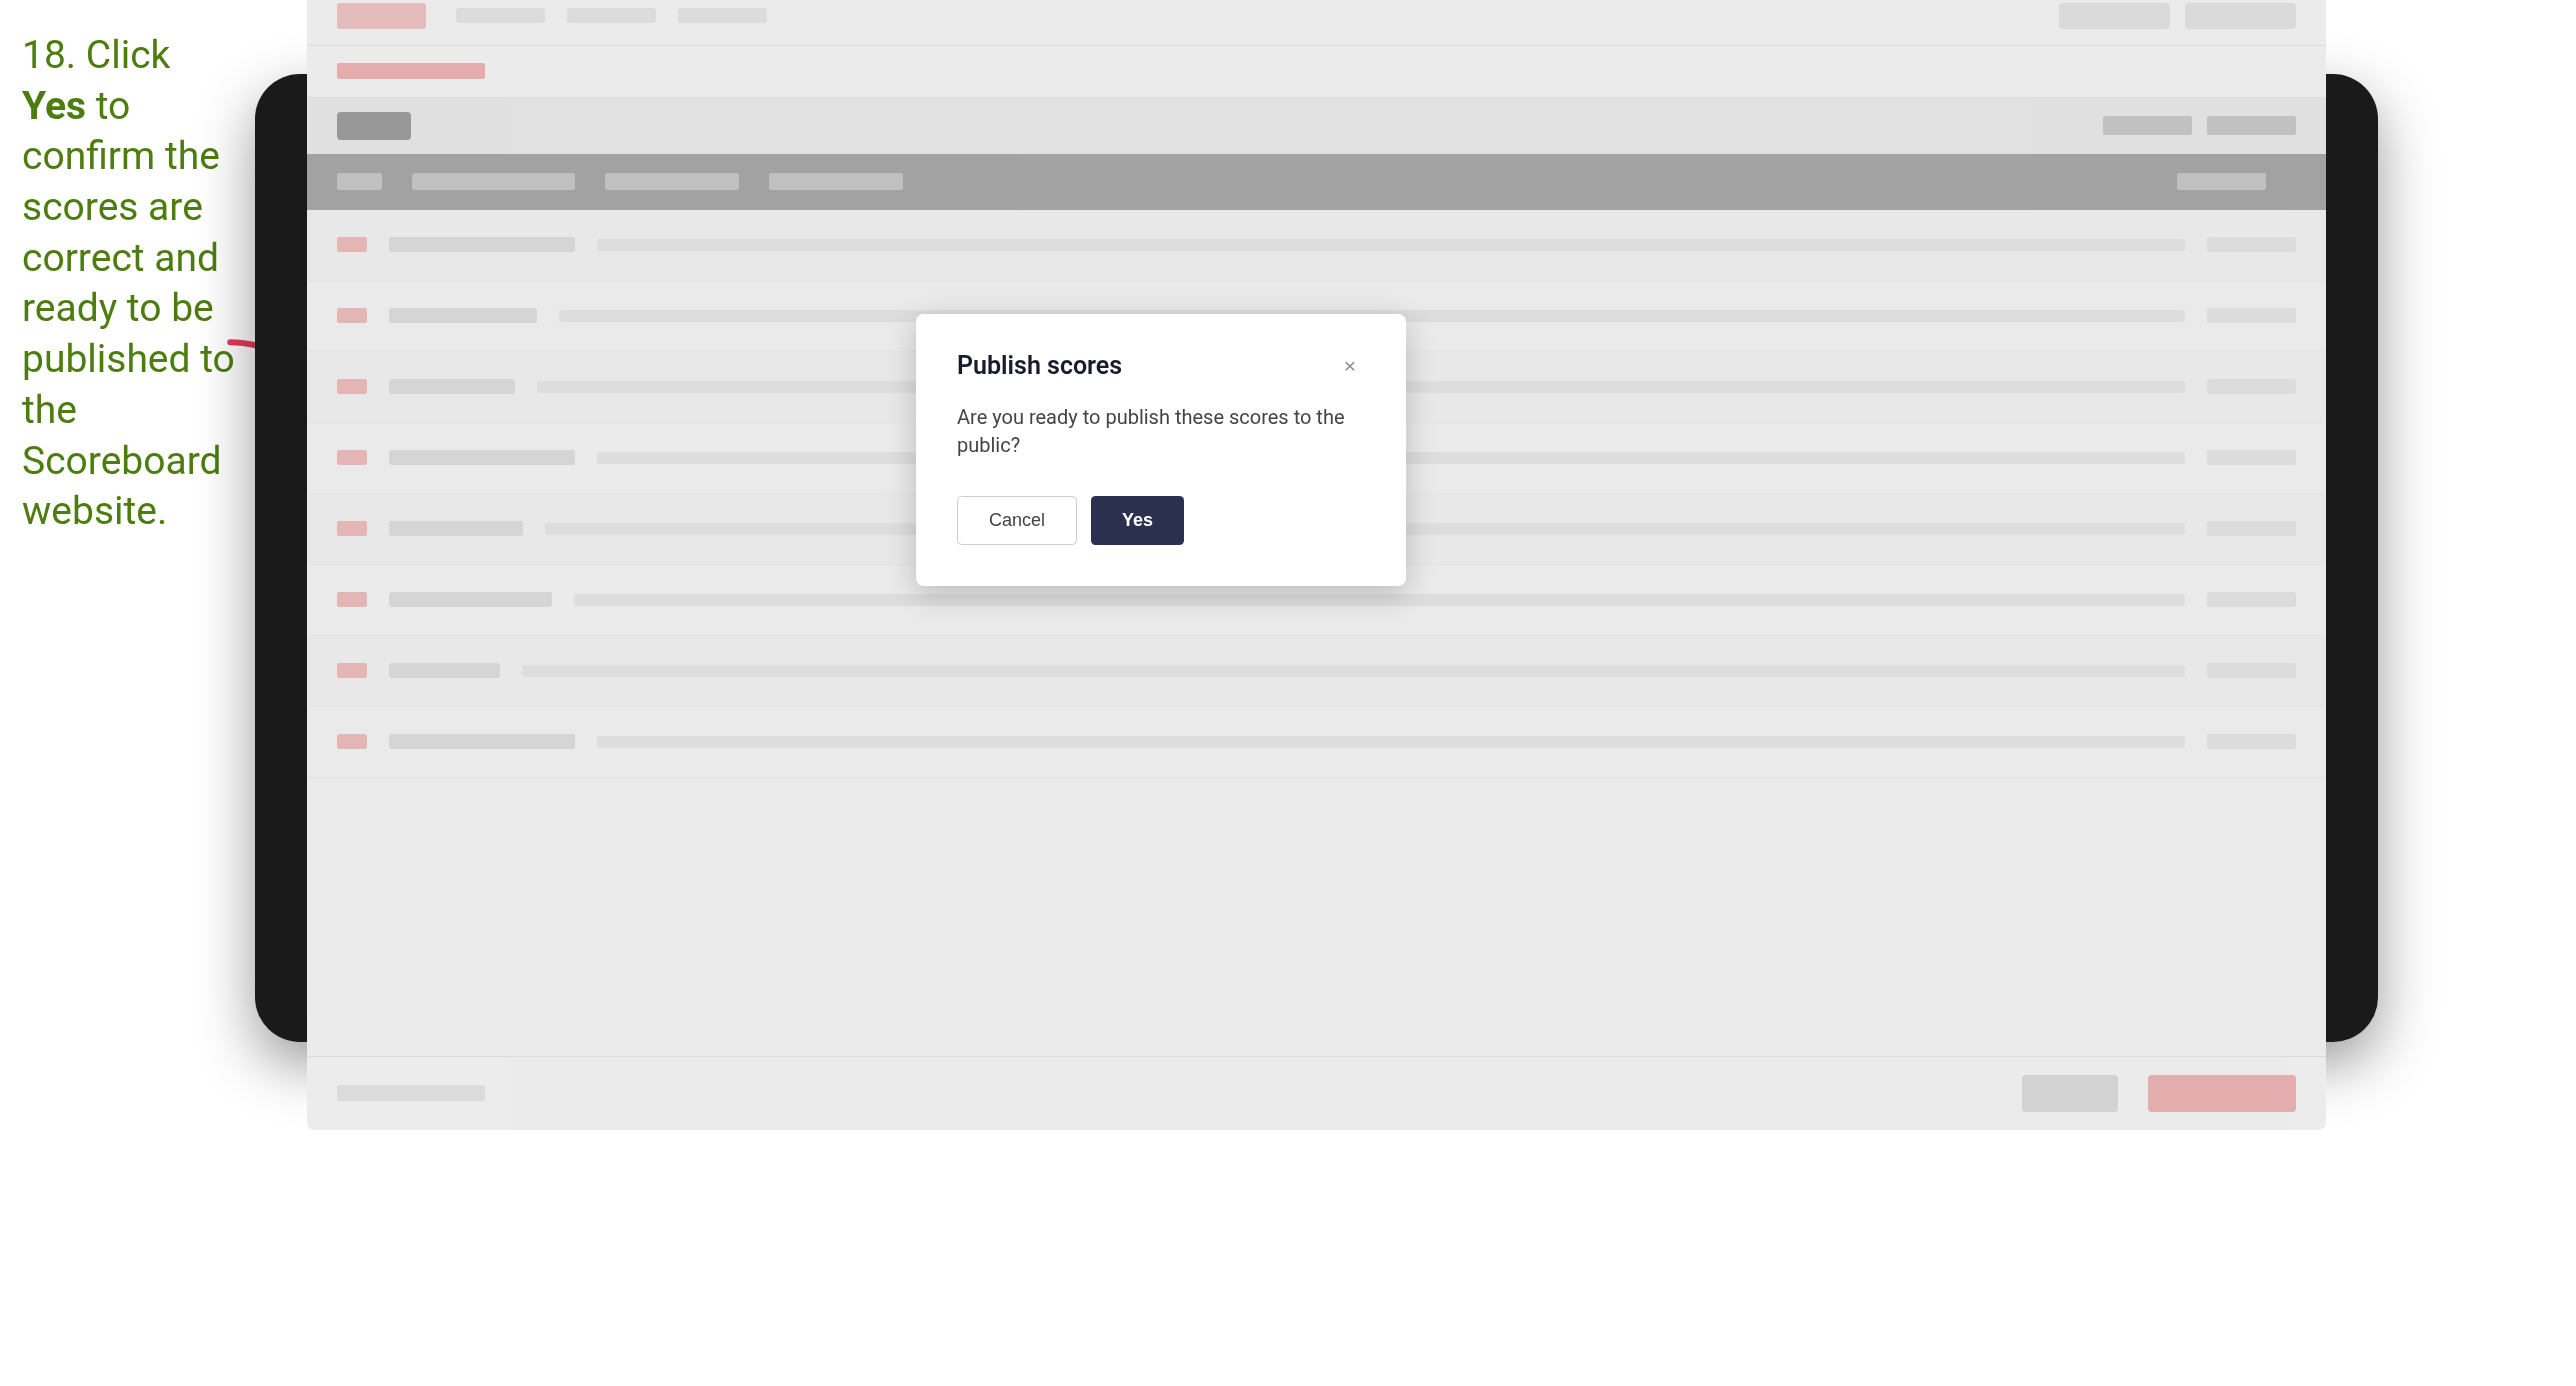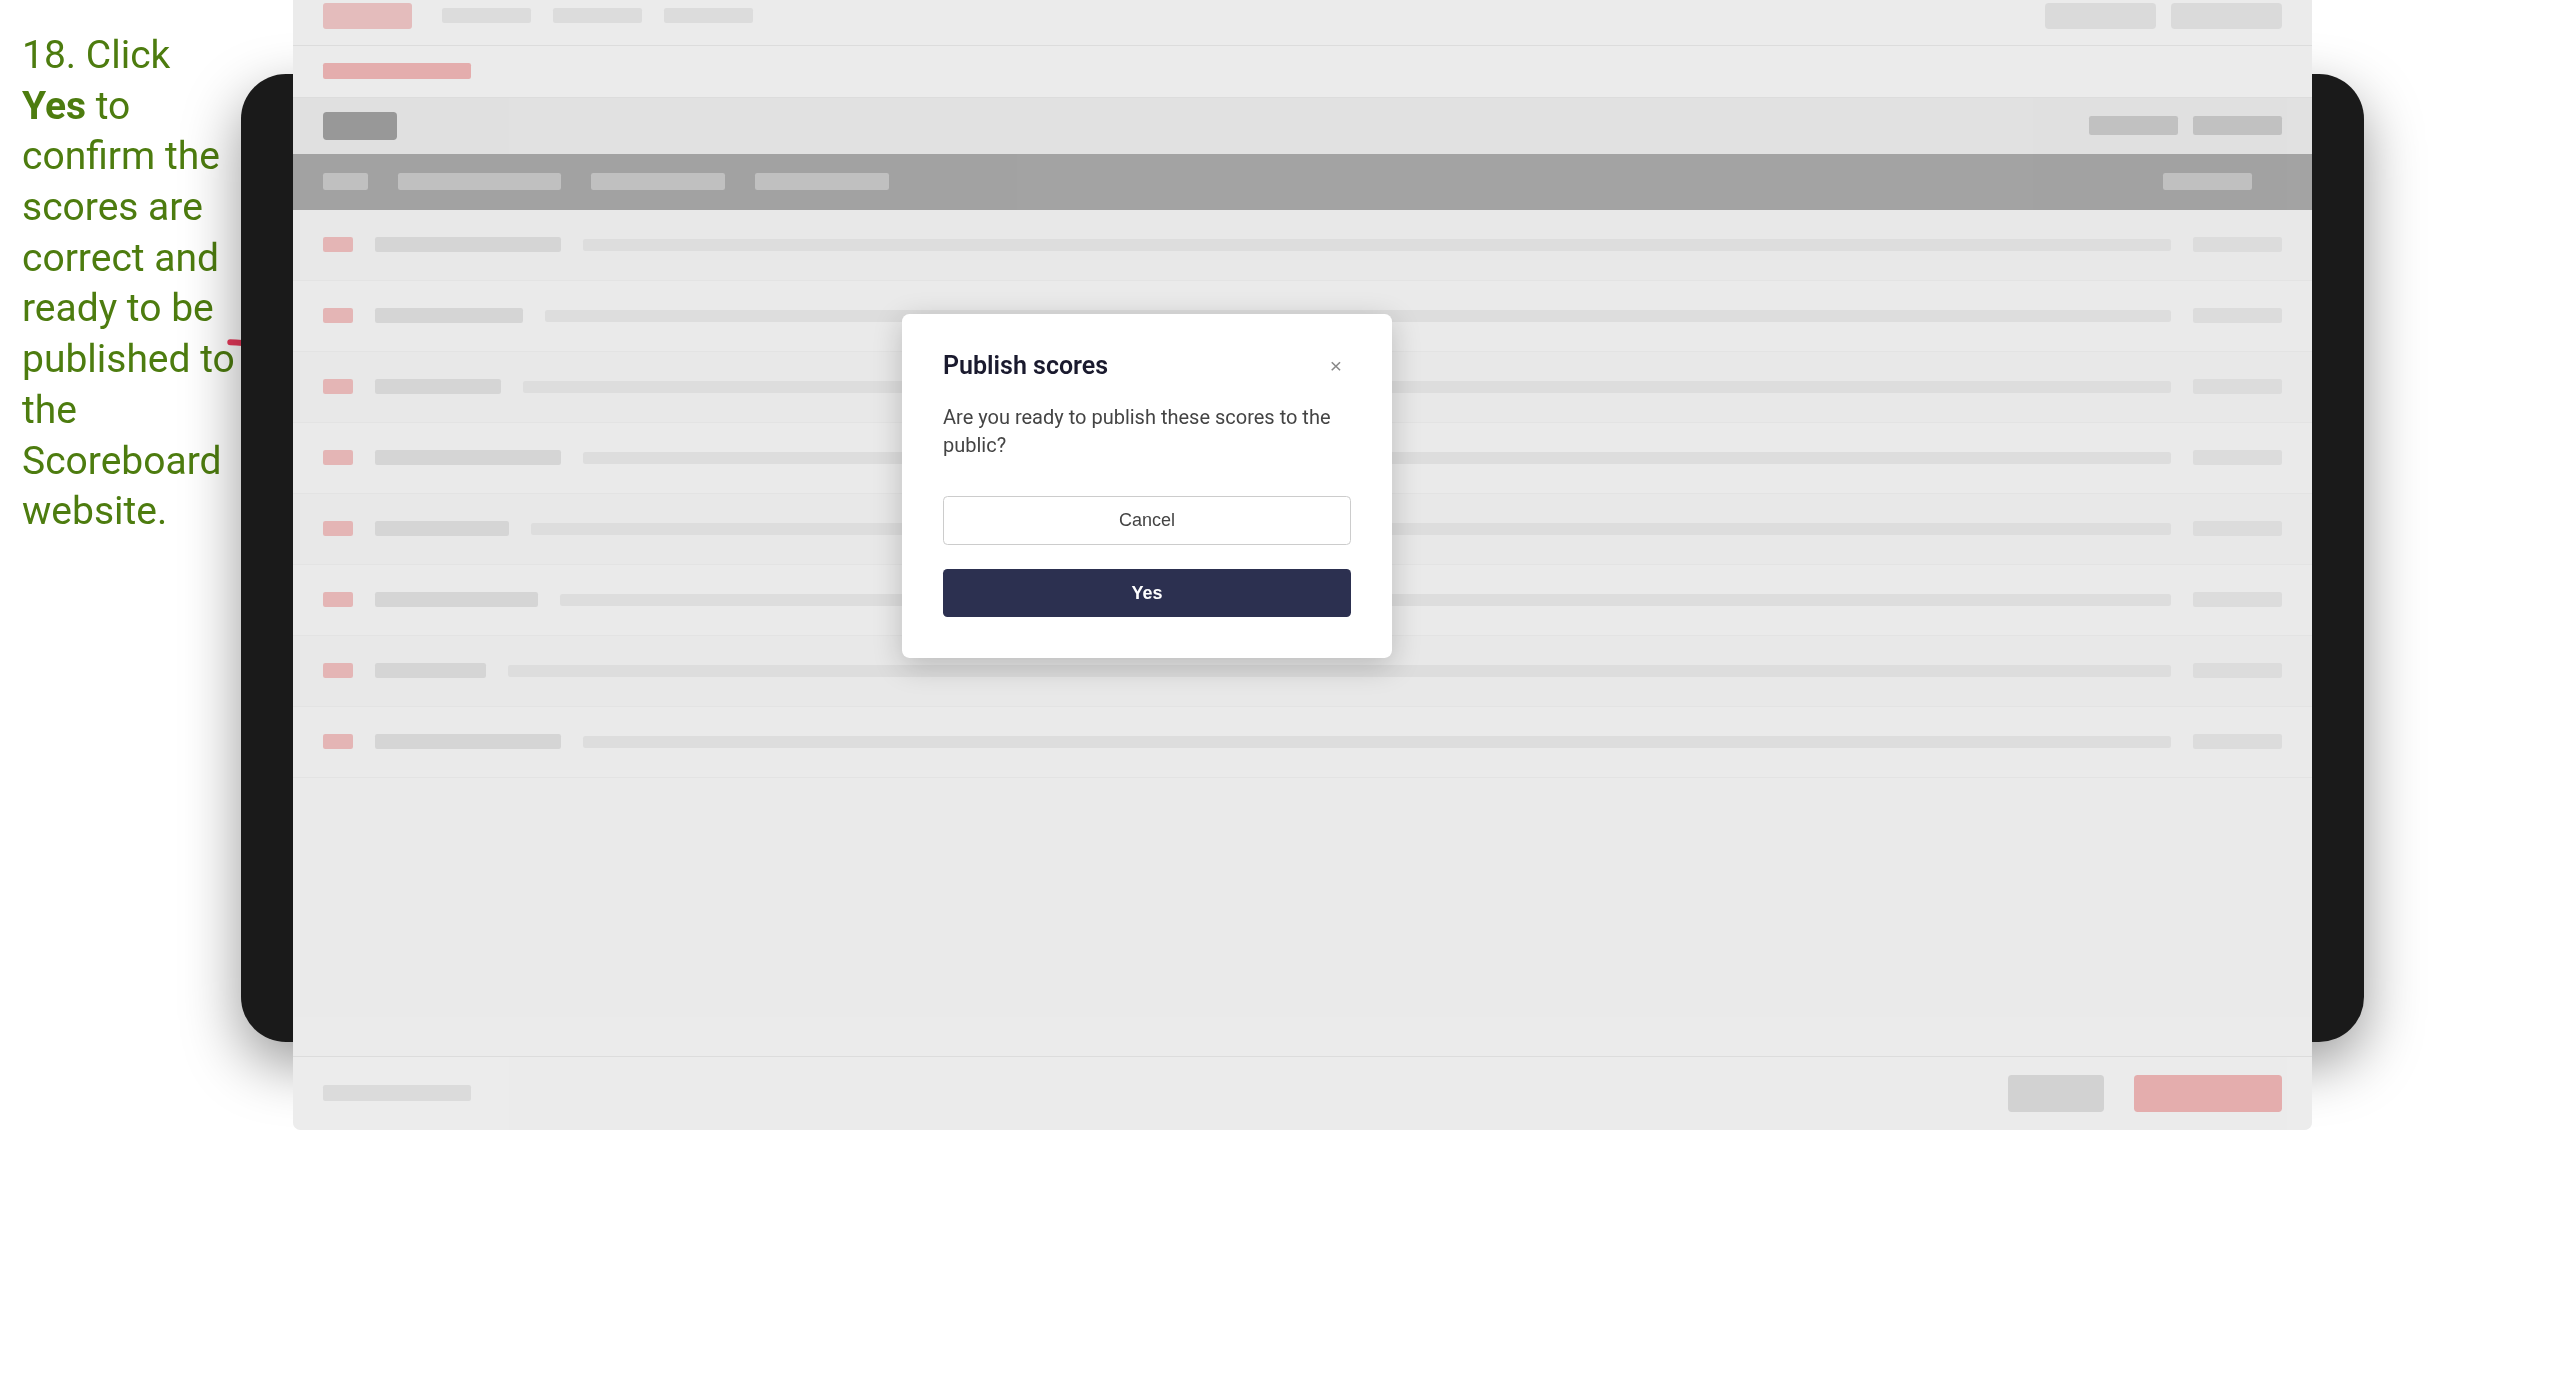--- a/index.html
+++ b/index.html
@@ -24,21 +24,21 @@
       color: #4d7c0f;
     }
 
     .instruction-text strong {
       font-weight: 700;
     }
 
     
     .tablet {
       position: absolute;
-      left: 241px;
+      left: 255px;
       top: 74px;
       width: 2123px;
       height: 968px;
       background: #1a1a1a;
       border-radius: 45px;
       box-shadow: 0 22px 59px rgba(0,0,0,0.4);
       display: flex;
       align-items: center;
       justify-content: center;
     }
@@ -327,22 +327,21 @@
 
     .dialog-body {
       font-size: 20px;
       color: #444444;
       margin-bottom: 37px;
       line-height: 1.4;
     }
 
     .dialog-footer {
       display: flex;
-      gap: 24px;
-      flex-direction: column;
+      gap: 14px;
     }
 
     .btn-cancel {
       padding: 13.4px 31px;
       border: 0.7px solid #cccccc;
       background: #ffffff;
       border-radius: 4.5px;
       font-size: 18px;
       color: #444444;
       cursor: pointer;

